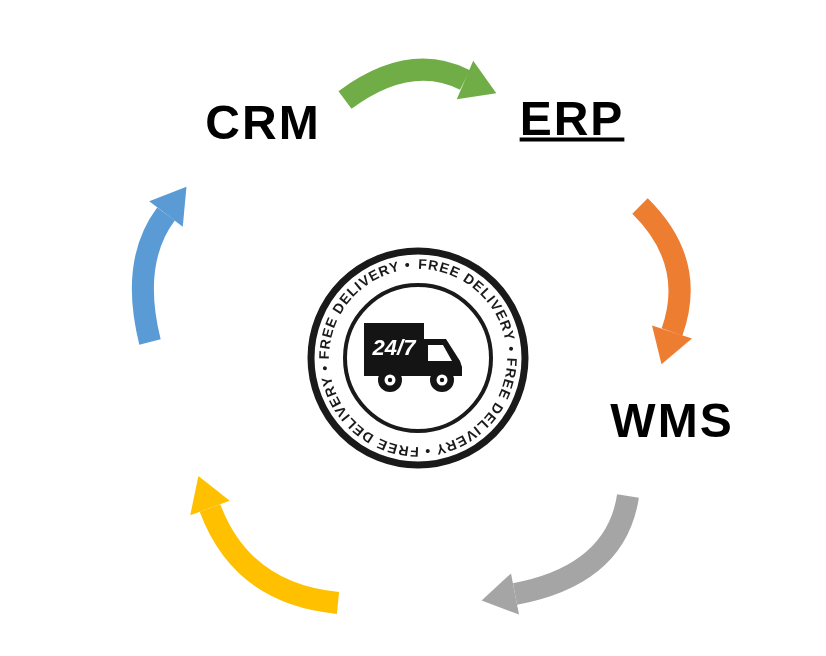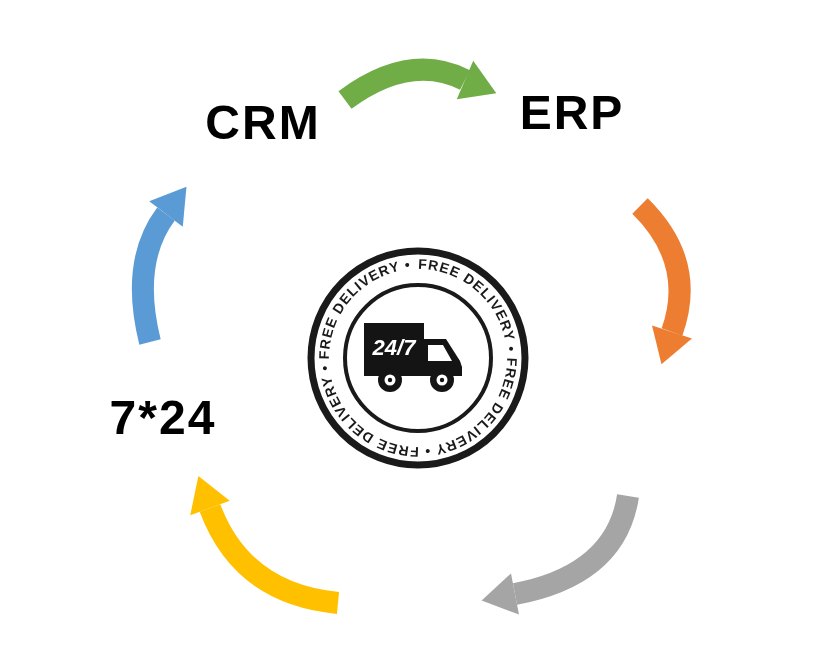--- a/index.html
+++ b/index.html
@@ -14,21 +14,21 @@
   .node-label{
     position:absolute;
     transform:translate(-50%,-50%);
     font-size:48px;
     font-weight:800;
     letter-spacing:2px;
     color:#000000;
     white-space:nowrap;
   }
   .label-crm{left:263px;top:122px;}
-  .label-erp{left:572px;top:112px;}
+  .label-erp{left:572px;top:118px;text-decoration:underline;}
   .label-wms{left:672px;top:420px;}
   .label-sf{left:422px;top:600px;}
   .label-724{left:163px;top:417px;}
   .badge-wrap{position:absolute;left:303px;top:243px;width:230px;height:230px;}
   .ring-text{font-size:14px;font-weight:bold;letter-spacing:1px;}
   .truck-label{font-size:22px;font-weight:bold;font-style:italic;}
 </style>
 </head>
 <body>
 
@@ -57,21 +57,21 @@
     </g>
 
     <g>
       <path d="M 150,342 Q 130,262 166,214" fill="none" stroke-width="22" stroke="#5b9bd5"></path>
       <polygon points="0,-21 34,0 0,21" transform="translate(166,214) rotate(-53)" fill="#5b9bd5"></polygon>
     </g>
   </svg>
 
   <div class="node-label label-crm">CRM</div>
   <div class="node-label label-erp">ERP</div>
-  <div class="node-label label-724">7*24</div>
+  <div class="node-label label-wms">WMS</div>
 
   <div class="badge-wrap">
     <svg viewBox="0 0 230 230" width="230" height="230" aria-hidden="true">
       <circle cx="115" cy="115" r="107" fill="#ffffff" stroke-width="7" stroke="#1a1a1a"></circle>
       <circle cx="115" cy="115" r="73" fill="none" stroke-width="4" stroke="#1a1a1a"></circle>
 
       <defs>
         <path id="ringPath" d="M 115,115 m 0,-89 a 89,89 0 1,1 -0.02,0" fill="none"></path>
       </defs>
       <text class="ring-text" fill="#1a1a1a">

